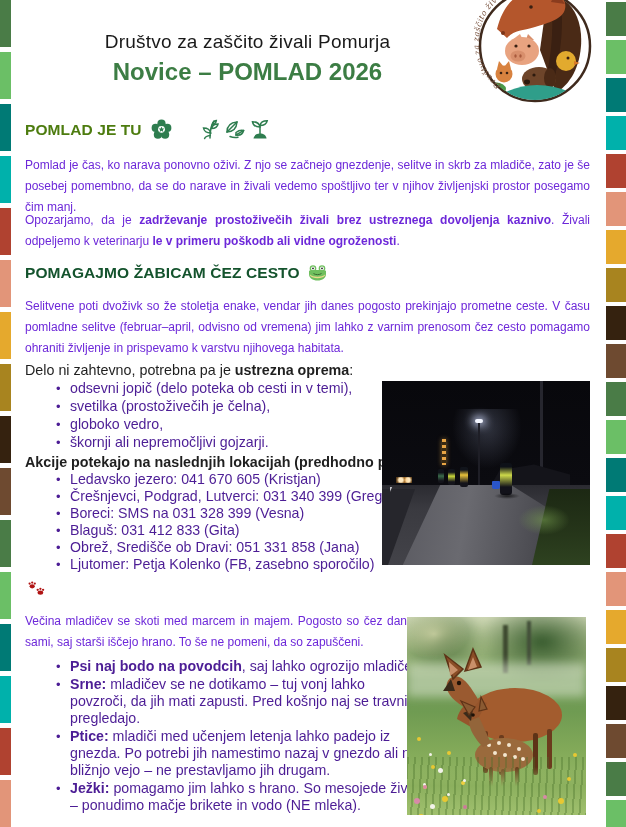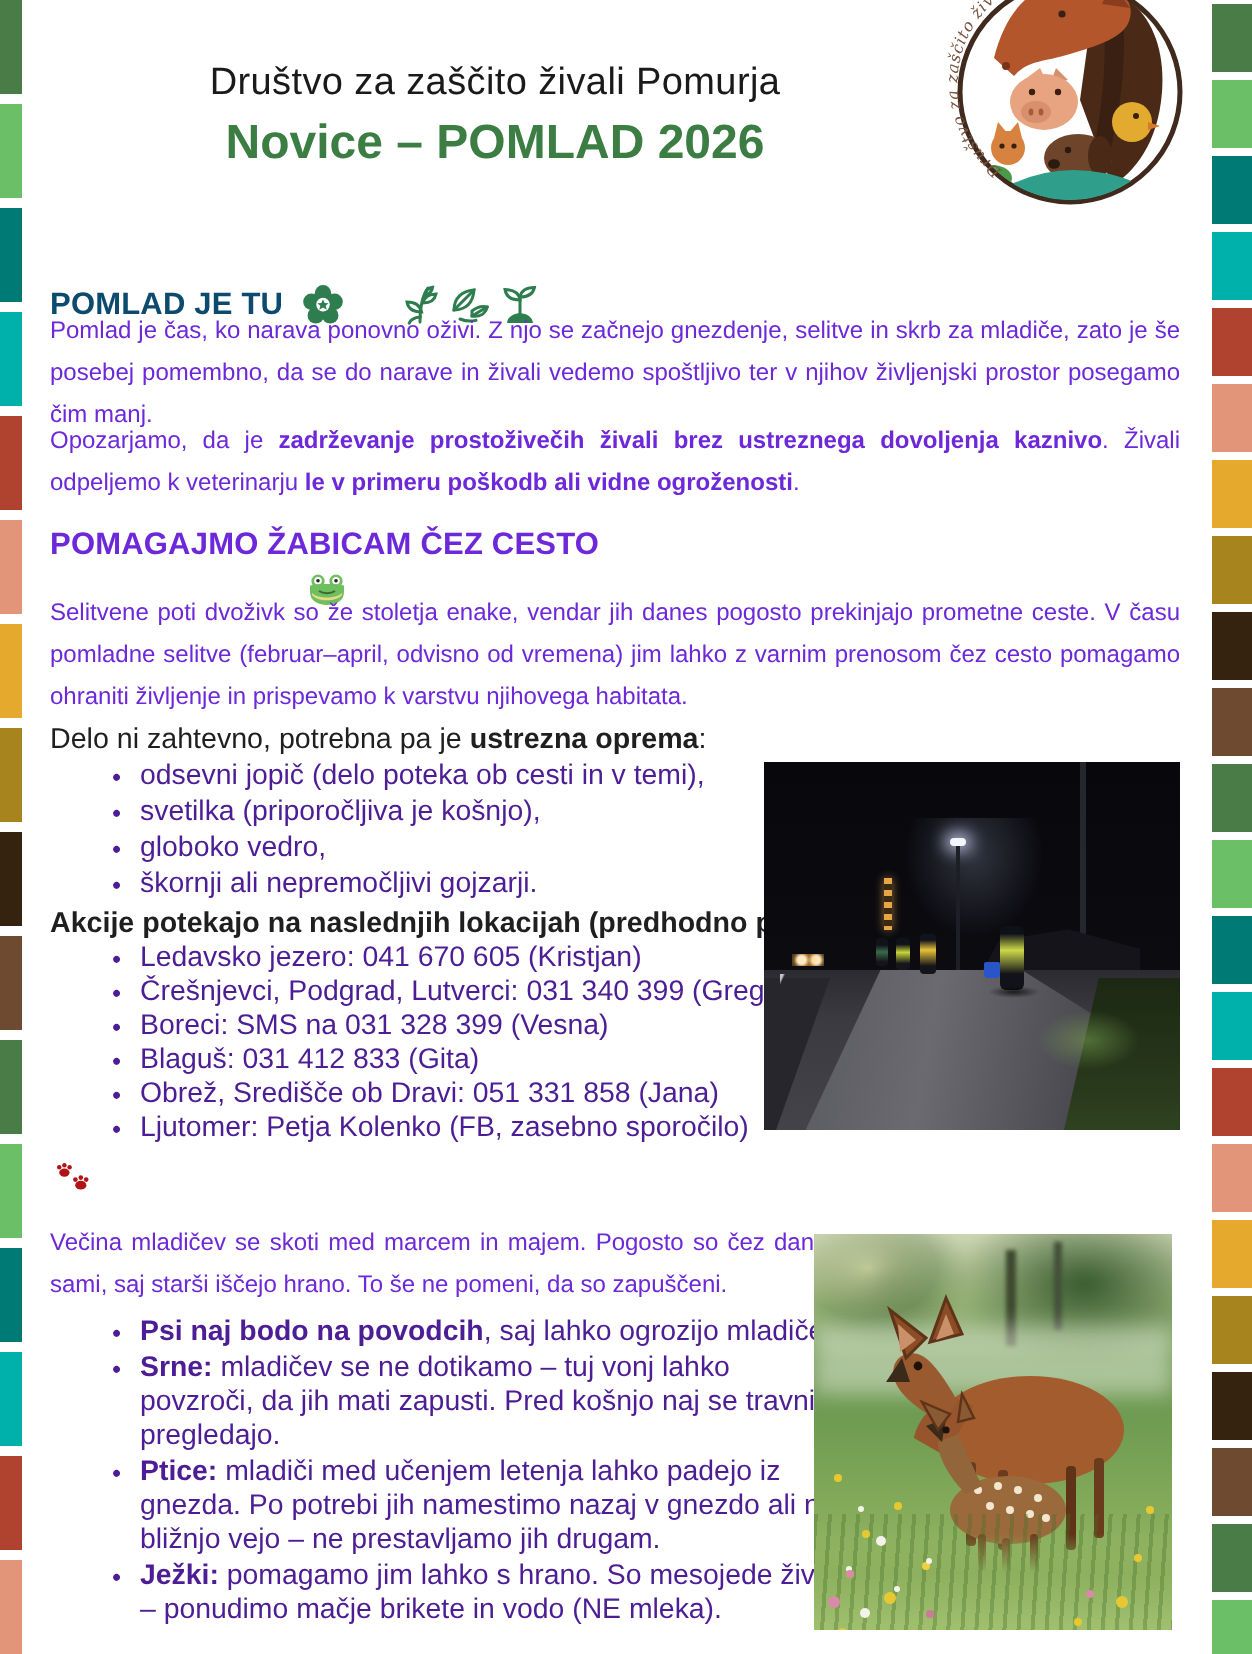--- a/index.html
+++ b/index.html
@@ -23,22 +23,22 @@
     font-size:19px;color:#1a1a1a;letter-spacing:.2px;}
   .news-title{position:absolute;top:58px;left:0;width:445px;text-align:center;
     font-size:24px;font-weight:bold;color:#3c7d44;}
 
   
   .logo{position:absolute;right:24px;top:-10px;width:134px;height:122px;}
 
   
   .sec-h{position:absolute;left:0;display:flex;align-items:center;gap:5px;
     font-size:15.5px;font-weight:bold;letter-spacing:.1px;}
-  .h-green{color:#0c4a6e;margin-top:23px;}
-  .h-olive{color:#6d28d9;flex-direction:column;}
+  .h-green{color:#4d7c0f;}
+  .h-olive{color:#14532d;}
   .h-red{color:#b01414;}
   .icon-gap{width:18px;}
 
   
   .para{position:absolute;left:0;width:565px;font-size:12px;line-height:21px;
     color:#6d28d9;text-align:justify;}
   .narrow{width:382px;}
   .lead-line{position:absolute;left:0;font-size:14.3px;line-height:20px;color:#1f1f1f;}
   b{font-weight:bold;}
 
@@ -169,21 +169,21 @@
         <path d="M5.5 8.5 C 7.5 10 11.5 10 13.5 8.5" fill="none" stroke="#3a6b30" stroke-width="1"></path>
       </svg>
     </div>
 
     <div class="para" style="top:296px;">Selitvene poti dvoživk so že stoletja enake, vendar jih danes pogosto prekinjajo prometne ceste. V času pomladne selitve (februar–april, odvisno od vremena) jim lahko z varnim prenosom čez cesto pomagamo ohraniti življenje in prispevamo k varstvu njihovega habitata.</div>
 
     <div class="lead-line" style="top:360px;"><span>Delo ni zahtevno, potrebna pa je </span><b>ustrezna oprema</b><span>:</span></div>
 
     <ul class="doc-list spread wide" style="top:380px;">
       <li>odsevni jopič (delo poteka ob cesti in v temi),</li>
-      <li>svetilka (priporočljiva je košnjo),</li>
+      <li>svetilka (prostoživečih je čelna),</li>
       <li>globoko vedro,</li>
       <li>škornji ali nepremočljivi gojzarji.</li>
     </ul>
 
     <div class="lead-line" style="top:452px;font-weight:bold;">Akcije potekajo na naslednjih lokacijah (predhodno pokličite):</div>
 
     <ul class="doc-list wide" style="top:472px;width:360px;">
       <li>Ledavsko jezero: 041 670 605 (Kristjan)</li>
       <li>Črešnjevci, Podgrad, Lutverci: 031 340 399 (Gregor)</li>
       <li>Boreci: SMS na 031 328 399 (Vesna)</li>

